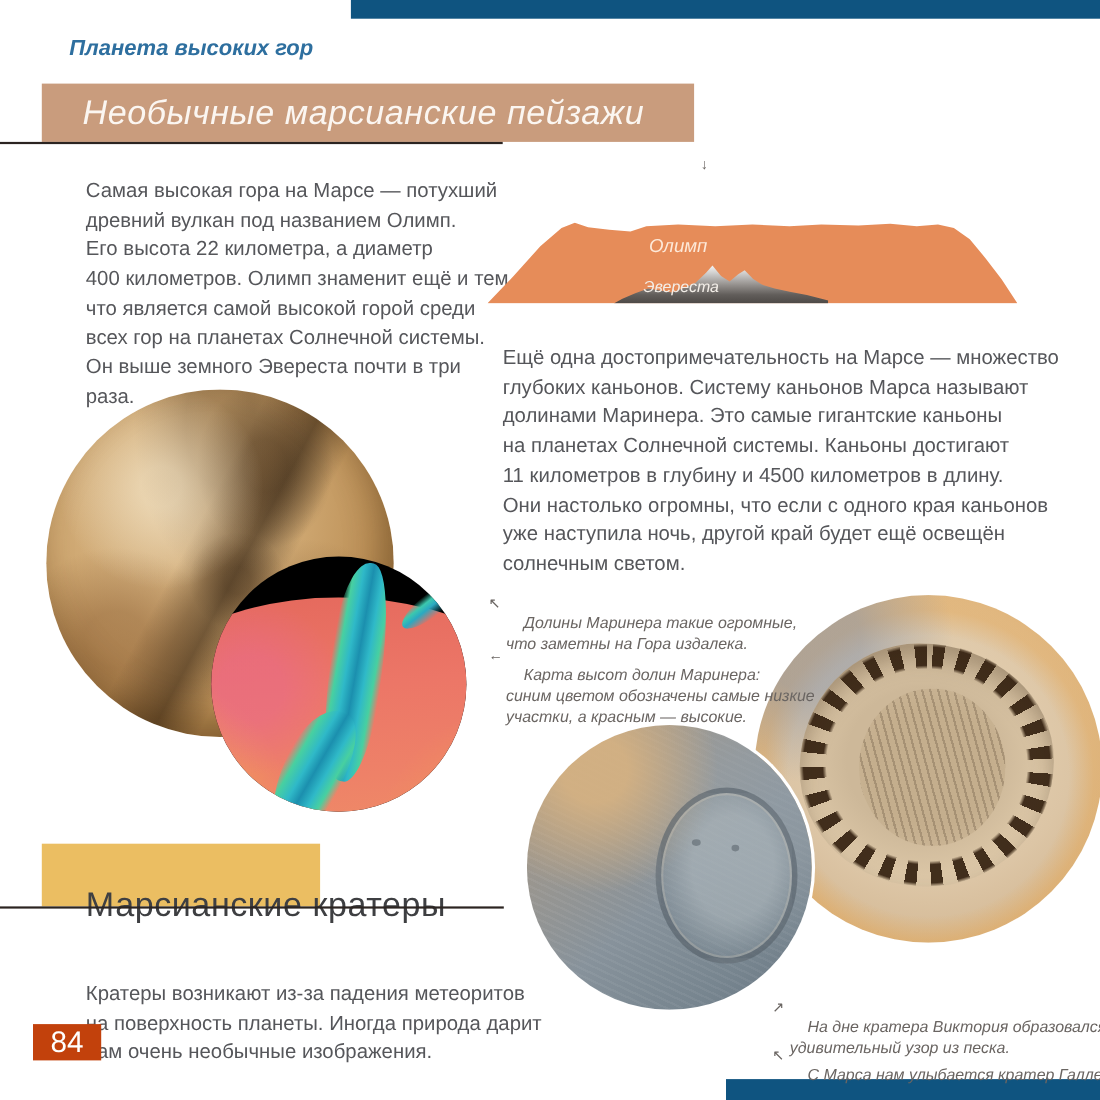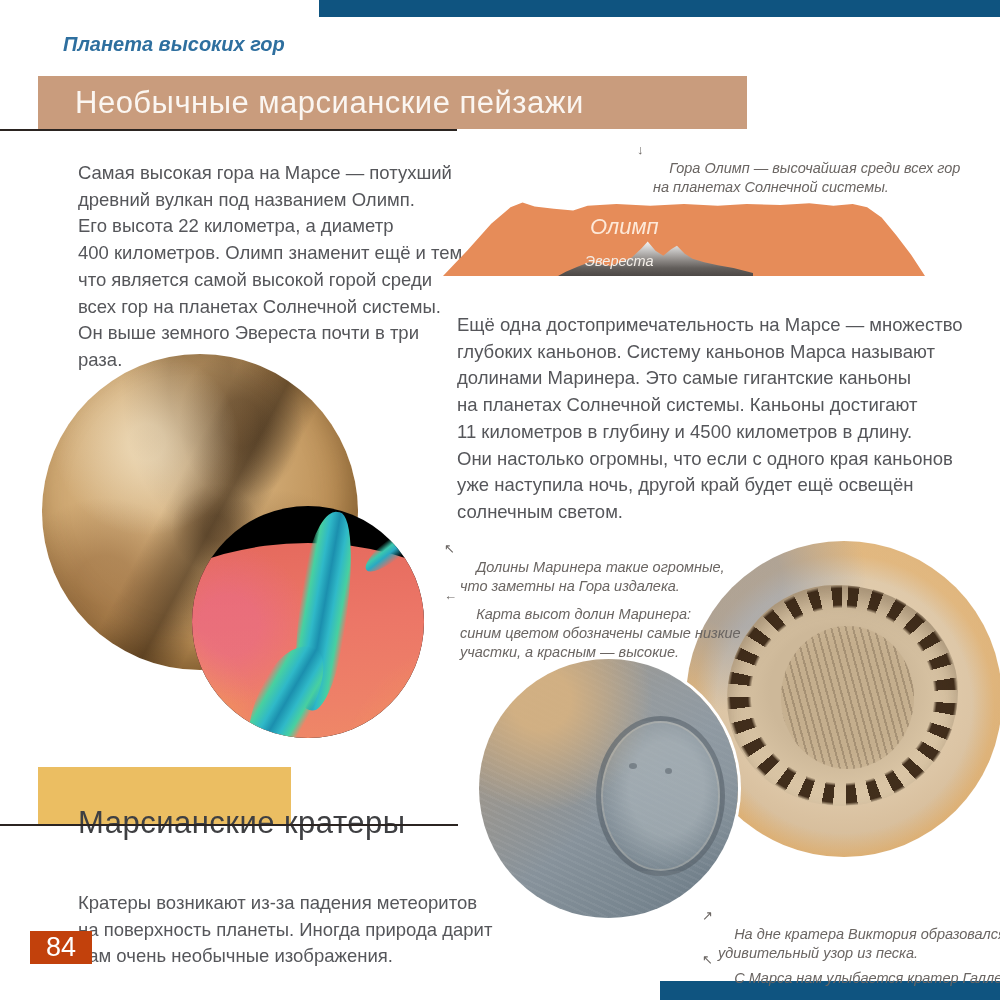--- a/index.html
+++ b/index.html
@@ -11,22 +11,22 @@
   .bar{position:absolute;background:#0F5480;}
   .bar.top{left:319px;top:0;width:681px;height:17px;}
   .bar.bottom{left:660px;top:981px;width:340px;height:19px;}
 
   
   .kicker{
     position:absolute;left:63px;top:33px;
     font-style:italic;font-weight:600;font-size:20px;color:#2E6F9F;
   }
   .banner-tan{
-    position:absolute;left:38px;top:76px;width:709px;height:53px;
-    background:#C99C7D;display:flex;align-items:center;
+    position:absolute;left:38px;top:76px;width:593px;height:53px;
+    background:#C99C7D;display:flex;align-items:center;font-style:italic;
   }
   .banner-tan .title{
     padding-left:37px;font-size:31px;font-weight:400;color:#FBF6F1;letter-spacing:.5px;
   }
   .rule{position:absolute;left:0;height:2px;background:#2B2421;}
   .rule.r1{top:129px;width:457px;}
   .rule.r2{top:824px;width:458px;}
 
   .banner-yellow{
     position:absolute;left:38px;top:767px;width:253px;height:57px;background:#EBBE62;
@@ -66,21 +66,21 @@
       88% 13%,91% 26%,94% 48%,97% 72%,100% 100%);
   }
   .everest{
     position:absolute;left:115px;top:43px;width:195px;height:36px;
     background:linear-gradient(180deg,#fbfbfb 0%,#d2d1d0 22%,#96928f 52%,#615d5a 78%,#4d4946 100%);
     clip-path:polygon(0% 100%,4% 88%,10% 74%,16% 62%,21% 66%,27% 72%,33% 60%,38% 48%,
       43% 22%,46% 4%,50% 30%,54% 44%,58% 26%,61% 16%,65% 38%,69% 52%,75% 62%,
       82% 70%,90% 78%,100% 92%,100% 100%);
   }
   .oly-label{
-    position:absolute;left:147px;top:17px;font-style:italic;font-size:22px;
+    position:absolute;left:147px;top:17px;font-style:italic;font-size:17px;
     color:rgba(255,241,228,.92);
   }
   .ev-label{
     position:absolute;left:142px;top:56px;font-style:italic;font-size:14.5px;
     color:#F3EEE8;
   }
 
   
   .photo{position:absolute;border-radius:50%;}
   .mars{
@@ -202,22 +202,21 @@
 раза.</div>
 
   <div class="oly-wrap">
     <div class="oly-shape"></div>
     <div class="everest"></div>
     <span class="oly-label">Олимп</span>
     <span class="ev-label">Эвереста</span>
   </div>
 
   <div class="caption c1">
-    <span class="arr">↓</span><span>Гора Олимп — высочайшая среди всех гор
-на планетах Солнечной системы.</span>
+    <span class="arr">↓</span>
   </div>
 
   <div class="para p2">Ещё одна достопримечательность на Марсе — множество
 глубоких каньонов. Систему каньонов Марса называют
 долинами Маринера. Это самые гигантские каньоны
 на планетах Солнечной системы. Каньоны достигают
 11 километров в глубину и 4500 километров в длину.
 Они настолько огромны, что если с одного края каньонов
 уже наступила ночь, другой край будет ещё освещён
 солнечным светом.</div>

